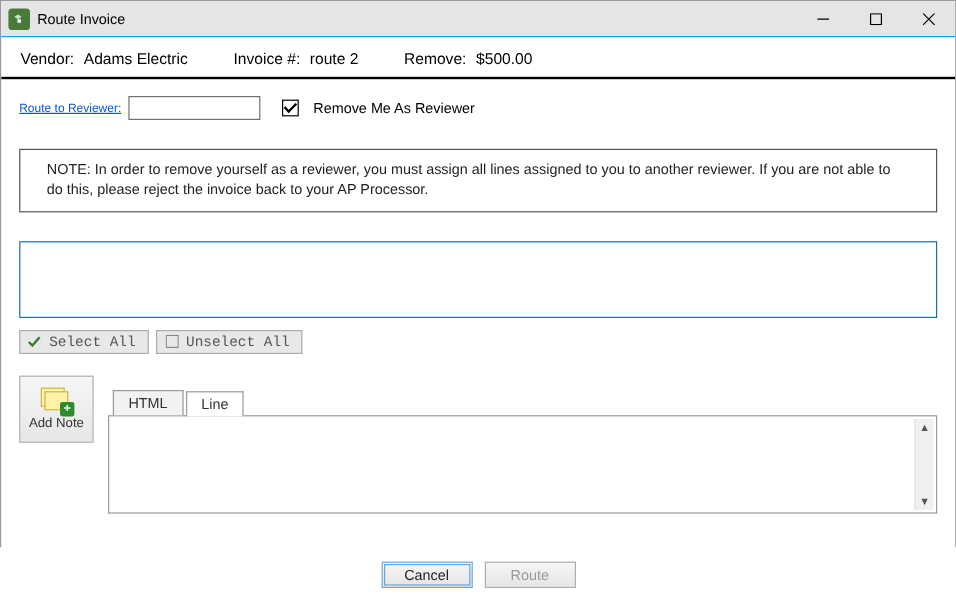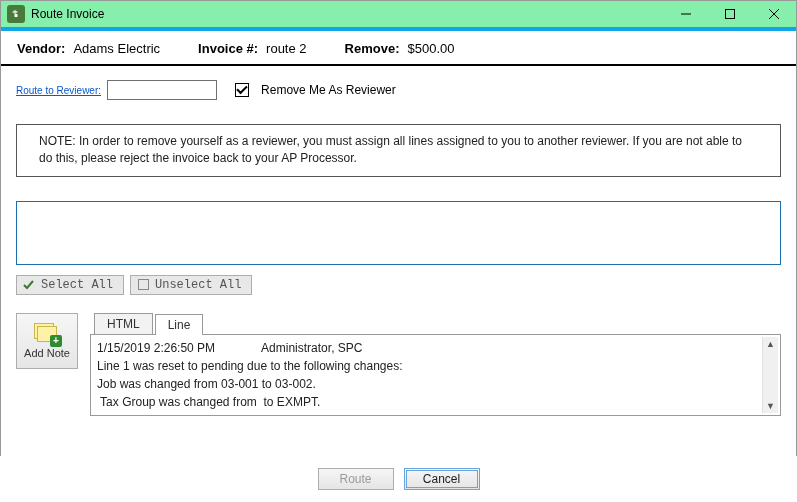--- a/index.html
+++ b/index.html
@@ -14,22 +14,22 @@
       width: 797px;
       height: 502px;
       overflow: hidden;
       border: 1px solid #999;
     }
     
     .titlebar {
       display: flex;
       align-items: center;
       height: 30px;
-      background: #86efac;
-      border-bottom: 4px solid #0ea5e9;
+      background: #e5e5e5;
+      border-bottom: 1px solid #0ea5e9;
       padding-left: 6px;
     }
     .titlebar .app-icon {
       width: 18px;
       height: 18px;
       background: #4a7a3a;
       border-radius: 3px;
       display: flex;
       align-items: center;
       justify-content: center;
@@ -49,21 +49,21 @@
     }
 
     
     .header-info {
       display: flex;
       align-items: center;
       padding: 10px 16px 8px 16px;
       font-size: 13px;
       color: #000;
     }
-    .header-info .lbl { font-weight: bold; margin-right: 8px; }
+    .header-info .lbl { font-weight: normal; margin-right: 8px; }
     .header-info .val { margin-right: 38px; }
     .thick-divider {
       border: none;
       border-top: 2px solid #000;
       margin: 0 0 0 0;
     }
 
     .content {
       padding: 14px 15px 0 15px;
     }
@@ -170,21 +170,21 @@
       width: 12px; height: 12px;
       background: #2e8b2e;
       color: #fff;
       border-radius: 2px;
       font-size: 10px;
       line-height: 12px;
       text-align: center;
       font-weight: bold;
     }
 
-    .tabs-area { flex: 1; display: flex; flex-direction: column; }
+    .tabs-area { flex: 1; display: flex; flex-direction: column; margin-top: 12px; }
     .tabs {
       display: flex;
       gap: 2px;
       position: relative;
       z-index: 2;
       margin-left: 4px;
     }
     .tab {
       padding: 3px 12px 3px 12px;
       border: 1px solid #9a9a9a;
@@ -329,29 +329,25 @@
       </span>
       <span>Add Note</span>
     </button>
 
     <div class="tabs-area">
       <div class="tabs">
         <div class="tab">HTML</div>
         <div class="tab active">Line</div>
       </div>
       <div class="text-wrap">
-        <div class="text-content" id="note-text-content">1/15/2019 2:26:50 PM              Administrator, SPC
-Line 1 was reset to pending due to the following changes:
-Job was changed from 03-001 to 03-002.
- Tax Group was changed from  to EXMPT.</div>
         <div class="vscroll">
           <span class="arrow">▲</span>
           <span class="arrow">▼</span>
         </div>
       </div>
     </div>
   </div>
 </div>
 
 <div class="footer">
+  <button class="btn focus">Cancel</button>
   <button class="btn disabled">Route</button>
-  <button class="btn focus">Cancel</button>
 </div>
 
 </body></html>

